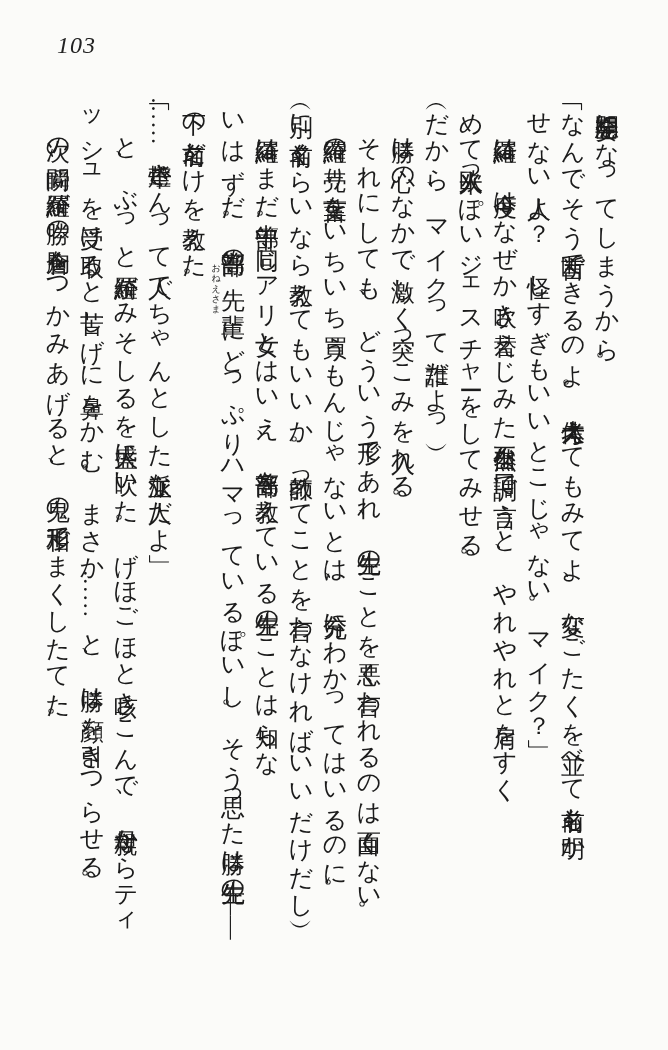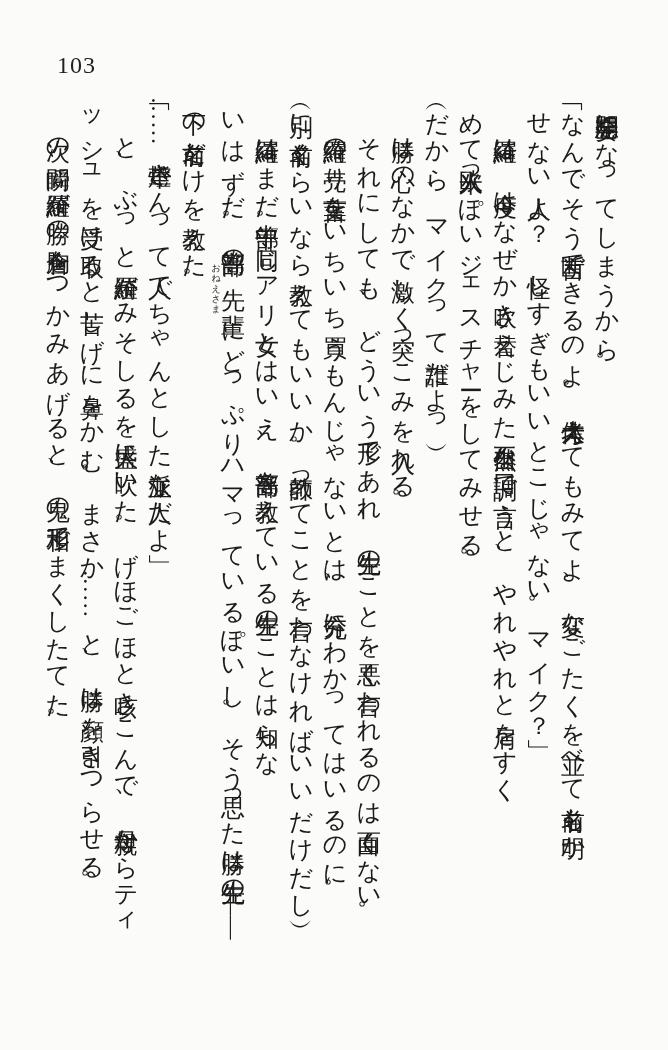--- a/index.html
+++ b/index.html
@@ -13,22 +13,23 @@
     position: relative;
     width: 668px;
     height: 1050px;
     background: #fbfbf9;
     overflow: hidden;
     font-family: "Liberation Serif", "DejaVu Serif", serif;
     color: #1b1b1b;
   }
   .page-number {
     position: absolute;
-    top: 52px;
+    top: 32px;
     left: 57px;
+    font-style: italic;
     font-size: 24px;
     letter-spacing: 1px;
     color: #222;
   }
   .text-block {
     position: absolute;
     top: 96px;
     right: 44px;
     height: 912px;
     writing-mode: vertical-rl;

